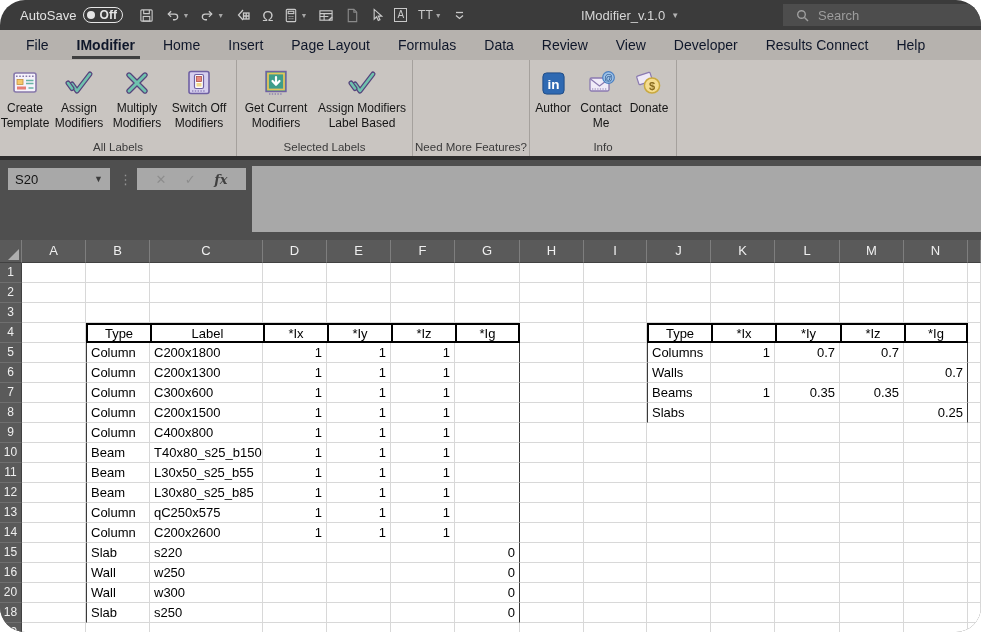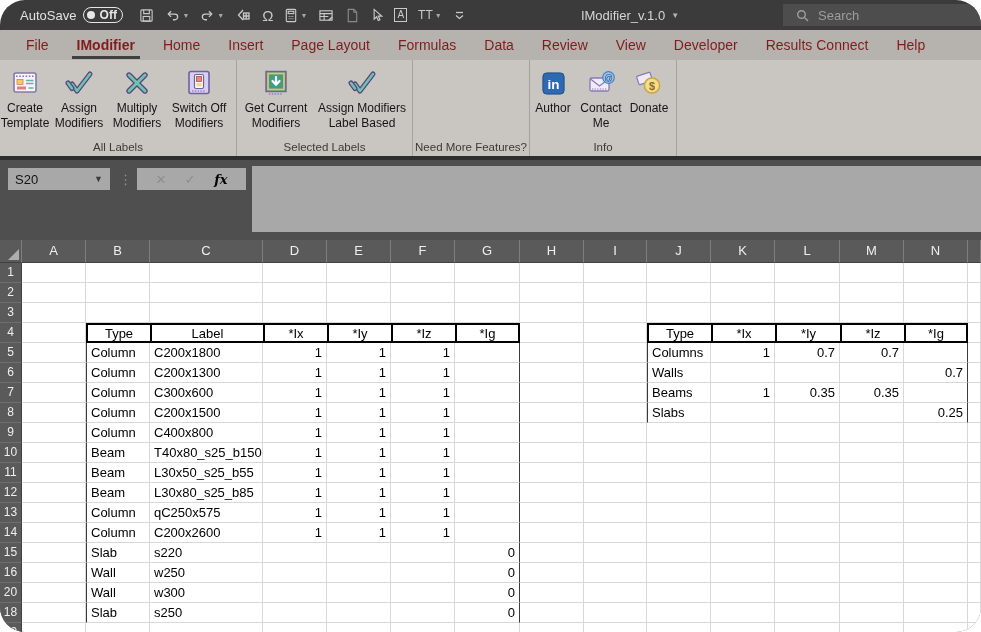--- a/index.html
+++ b/index.html
@@ -19,42 +19,42 @@
   .qcaret { font-size: 7px; color: #a6a6a6; }
   .qtext { font-size: 15px; color: #c9c9c9; line-height: 1; }
   .qtext.small { font-size: 12px; }
   .boxA { border: 1px solid #c9c9c9; font-size: 10px; padding: 0 2px; color: #c9c9c9; line-height: 12px; }
   .win-title { position: absolute; left: 540px; top: 0; width: 180px; height: 30px; display: flex; align-items: center; justify-content: center; gap: 6px; font-size: 13px; color: #d6d6d6; }
   .win-title .tcaret { font-size: 8px; color: #b3b3b3; }
   .searchbox { position: absolute; left: 783px; top: 4px; width: 198px; height: 22px; background: #4d4d4d; display: flex; align-items: center; gap: 9px; padding-left: 13px; font-size: 13px; color: #9d9d9d; }
 
   
   .tabrow { height: 30px; background: #b6b2ae; display: flex; align-items: stretch; padding-left: 12px; }
-  .tab { position: relative; display: flex; align-items: center; padding: 0 14px; font-size: 14px; color: #7f1d1d; cursor: default; }
+  .tab { position: relative; display: flex; align-items: center; padding: 0 14px; font-size: 14px; color: #0f172a; cursor: default; }
   .tab.active { font-weight: bold; }
   .tab.active::after { content: ""; position: absolute; left: 9px; right: 9px; bottom: 1px; height: 3px; background: #3f3f3f; }
 
   
   .ribbon { height: 100px; background: #c9c5c1; border-bottom: 4px solid #2e2e2e; display: flex; }
   .rgroup { position: relative; height: 100%; border-right: 1px solid #a5a19d; }
   .rbtns { display: flex; justify-content: flex-start; align-items: flex-start; padding-top: 7px; height: 78px; }
   .rbtn { display: flex; flex-direction: column; align-items: center; cursor: default; }
   .ricon { height: 32px; display: flex; align-items: center; justify-content: center; }
   .rlabel { font-size: 12px; line-height: 1.22; color: #151515; text-align: center; margin-top: 2px; }
   .glabel { position: absolute; bottom: 3px; left: 0; right: 0; text-align: center; font-size: 11.5px; color: #3a3a3a; }
   .rfill { flex: 1; }
 
   
   .fstrip { position: relative; height: 80px; background: #4f4f4f; }
   .namebox { position: absolute; left: 8px; top: 8px; width: 102px; height: 22px; background: #a8a8a8; display: flex; align-items: center; font-size: 13px; color: #141414; padding-left: 7px; }
   .namebox .ncaret { margin-left: auto; margin-right: 7px; font-size: 9px; color: #3c3c3c; }
   .fdots { position: absolute; left: 119px; top: 8px; height: 22px; display: flex; align-items: center; color: #949494; font-size: 13px; letter-spacing: 0; }
   .fbtns { position: absolute; left: 137px; top: 8px; width: 109px; height: 22px; background: #a8a8a8; display: flex; align-items: center; justify-content: space-evenly; }
   .fcancel, .fenter { font-size: 13px; color: #8d8d8d; }
-  .fx { font-family: "DejaVu Serif", serif; font-style: italic; font-weight: bold; font-size: 13px; color: #000000; }
+  .fx { font-family: "DejaVu Serif", serif; font-style: italic; font-weight: bold; font-size: 13px; color: #404040; }
   .finput { position: absolute; left: 252px; top: 6px; width: 729px; height: 66px; background: #a8a8a8; font-size: 13px; color: #141414; padding: 2px 4px; }
 
   
   .sheet { width: 981px; height: 392px; overflow: hidden; display: grid; background: #5a5a5a; }
   .corner { position: relative; background: #5a5a5a; border-right: 1px solid #7e7e7e; border-bottom: 1px solid #414141; }
   .corner-tri { position: absolute; right: 2px; bottom: 2px; width: 0; height: 0; border-bottom: 11px solid #aeaeae; border-left: 11px solid transparent; }
   .colhdr { background: #5a5a5a; color: #efefef; font-size: 13px; text-align: center; line-height: 22px; border-right: 1px solid #7e7e7e; border-bottom: 1px solid #414141; }
   .rowhdr { background: #5a5a5a; color: #efefef; font-size: 12px; text-align: center; line-height: 19px; border-bottom: 1px solid #6f6f6f; border-right: 1px solid #414141; }
   .cell { background: #fff; color: #000; font-size: 13px; line-height: 19px; padding: 0 4px; white-space: nowrap; overflow: hidden; border-right: 1px solid #d8d8d8; border-bottom: 1px solid #d8d8d8; }
   .a-left { text-align: left; }

